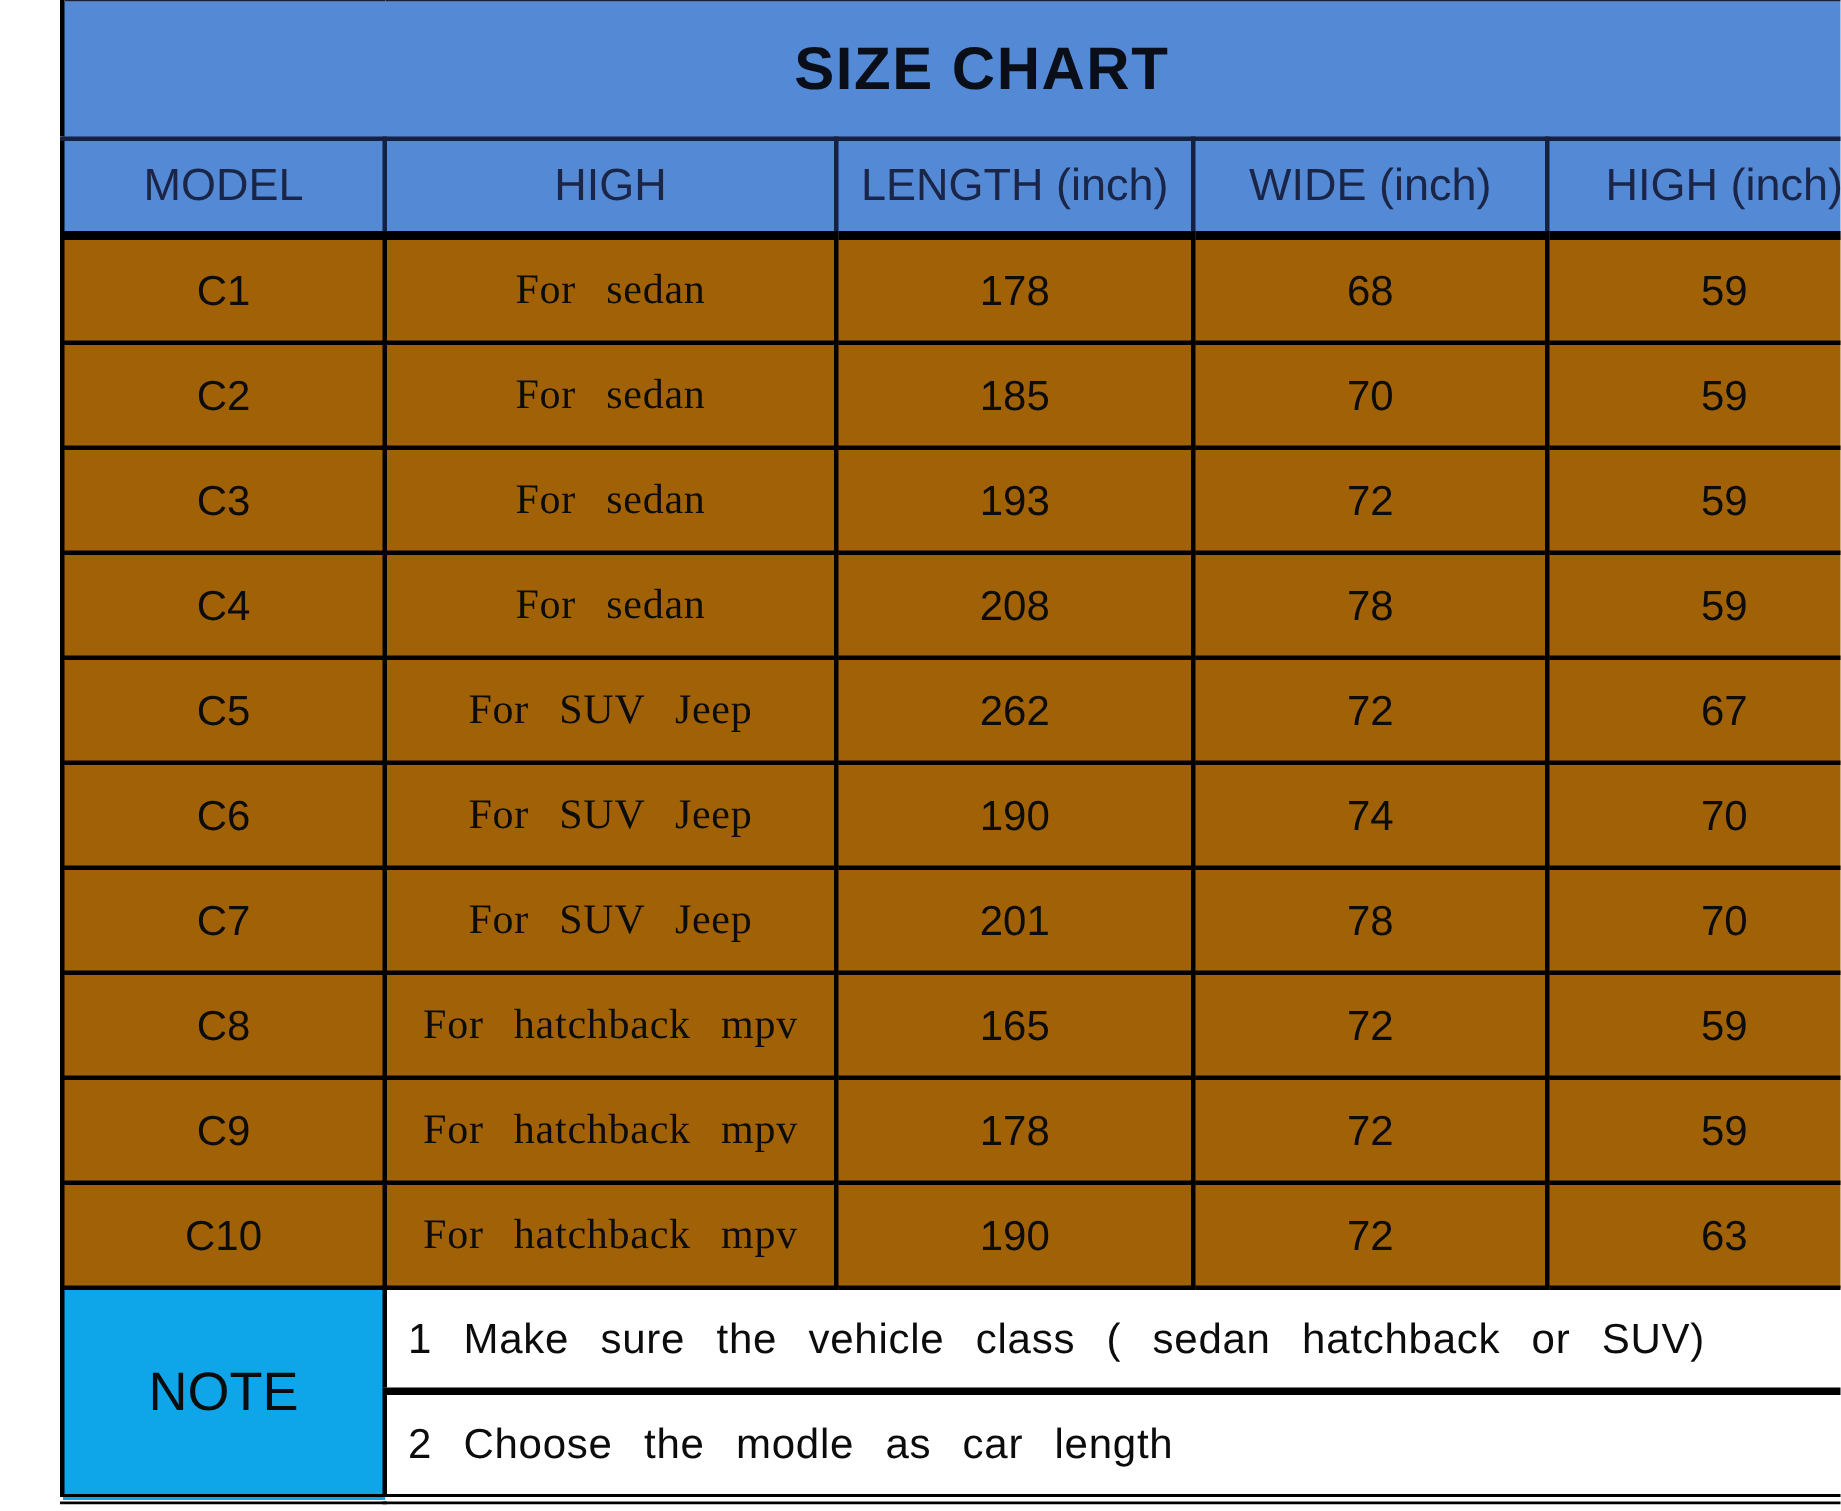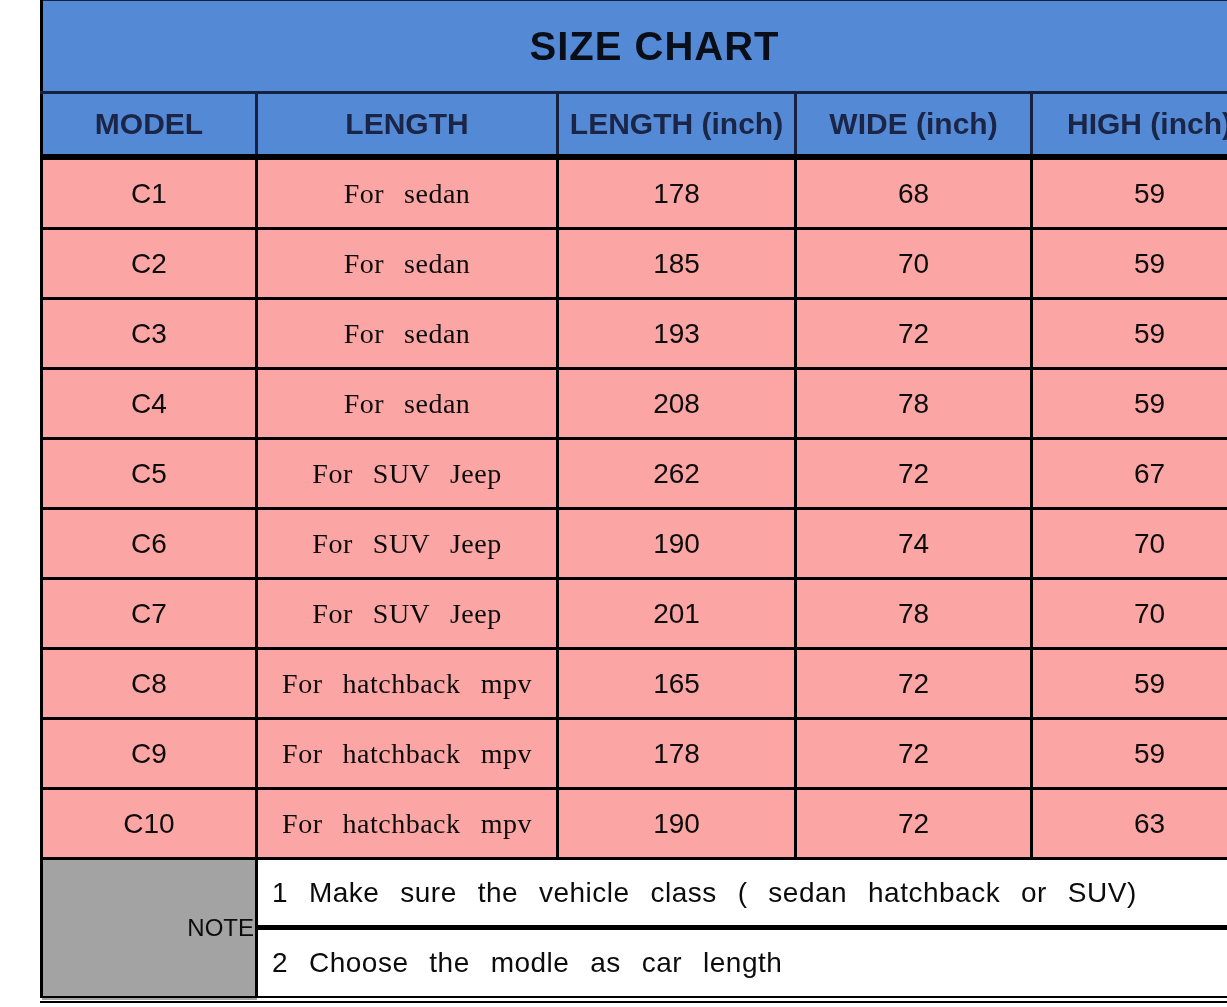--- a/index.html
+++ b/index.html
@@ -42,55 +42,55 @@
     border-bottom: 3px solid #15213f;
   }
 
   
   th.col-header {
     background: #548ad5;
     height: 60px;
     text-align: center;
     vertical-align: middle;
     font-size: 30px;
-    font-weight: 700;
+    font-weight: 400;
     color: #1b2547;
     border-left: 3px solid #15213f;
     border-bottom: 6px solid #000000;
     padding: 0;
   }
   th.col-header:first-child { border-left: none; }
 
   
   td.data-cell {
     height: 67px;
     border: 3px solid #000000;
     text-align: center;
     vertical-align: middle;
     font-size: 28px;
     color: #0c0c0c;
     padding: 0;
-    background: #fca5a5;
+    background: #a16207;
   }
   td.data-cell.cls {
     word-spacing: 0.45em;
     letter-spacing: 0.5px;
     font-family: Liberation Serif, serif;
   }
 
   
   td.note-label-cell {
     height: 134px;
     border: 3px solid #000000;
     border-bottom: 4px solid #000000;
-    text-align: right;
-    vertical-align: middle;
-    font-size: 24px;
+    text-align: center;
+    vertical-align: middle;
+    font-size: 36px;
     color: #0c0c0c;
-    background: #a3a3a3;
+    background: #0ea5e9;
   }
   td.note-text-cell {
     height: 63px;
     border: 3px solid #000000;
     text-align: left;
     vertical-align: middle;
     font-size: 28px;
     color: #0c0c0c;
     padding: 0 0 0 14px;
     word-spacing: 0.45em;
@@ -110,21 +110,21 @@
       <col class="c-length">
       <col class="c-wide">
       <col class="c-high">
     </colgroup>
     <thead>
       <tr>
         <td class="title-cell" colspan="5">SIZE CHART</td>
       </tr>
       <tr>
         <th class="col-header">MODEL</th>
-        <th class="col-header">LENGTH</th>
+        <th class="col-header">HIGH</th>
         <th class="col-header">LENGTH (inch)</th>
         <th class="col-header">WIDE (inch)</th>
         <th class="col-header">HIGH (inch)</th>
       </tr>
     </thead>
     <tbody id="rows-body">
 
     <tr>
           <td class="data-cell">C1</td>
           <td class="data-cell cls">For sedan</td>

